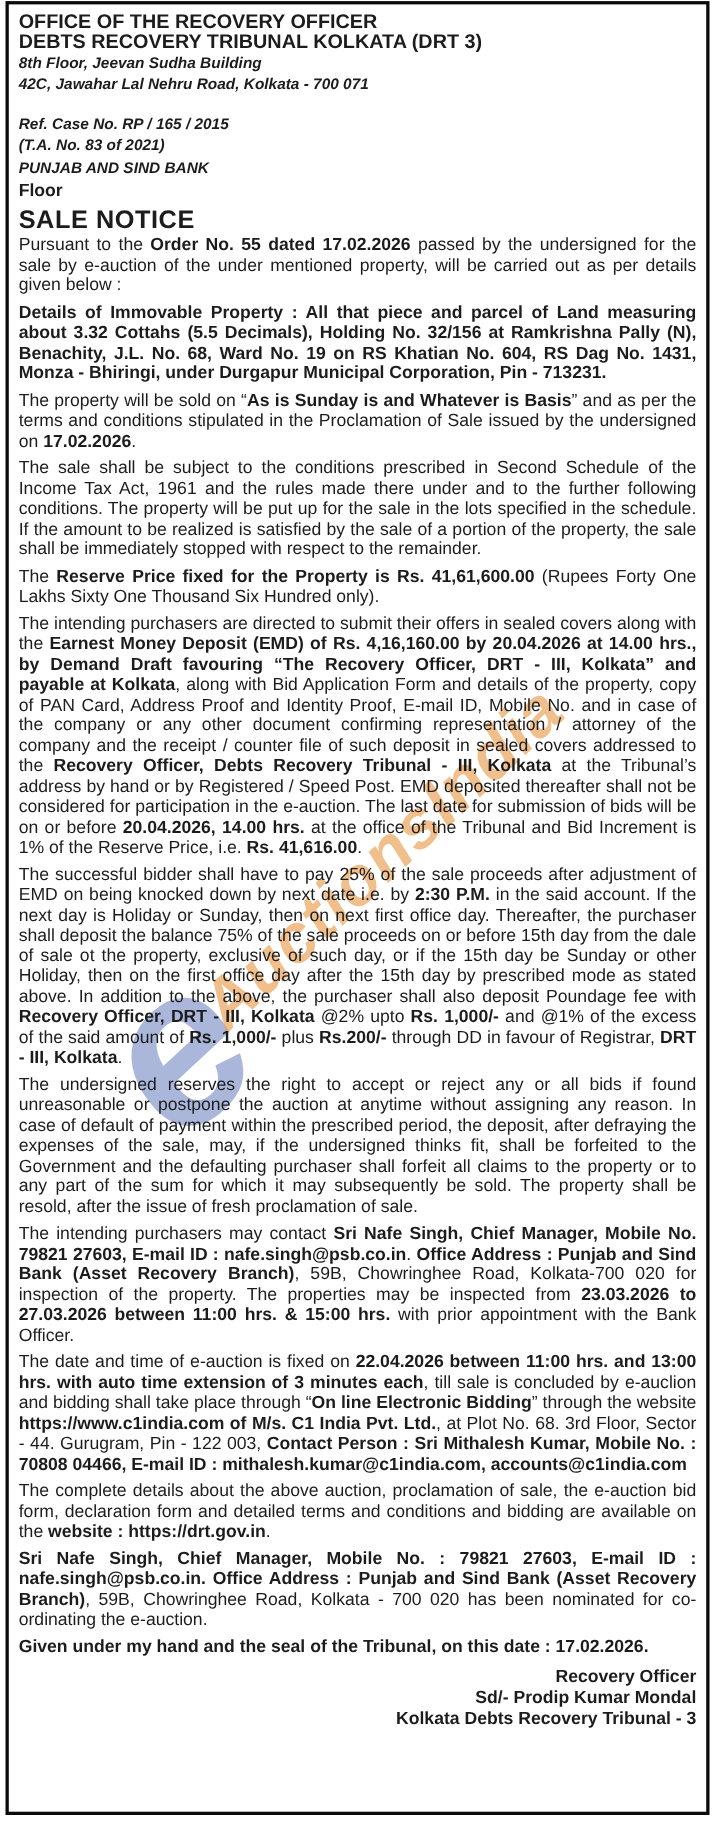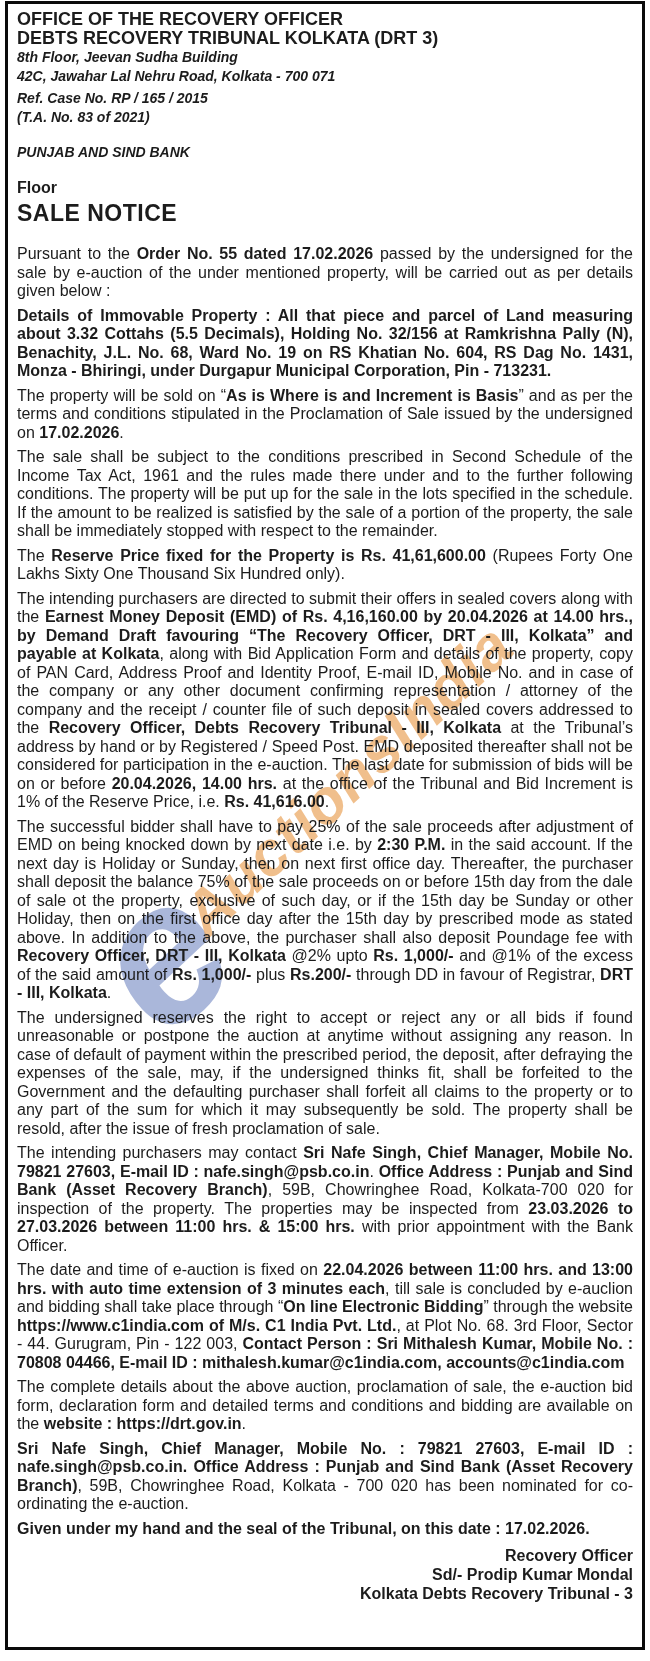--- a/index.html
+++ b/index.html
@@ -30,28 +30,28 @@
     position: relative;
     z-index: 1;
   }
   
   .hdr {
     text-align: left;
     font-weight: bold;
   }
   .hdr-line { font-size: 18px; line-height: 19px; }
   .hdr-line.sm { font-size: 14px; font-style: italic; }
-  .gap-sm { margin-top: 3px; }
-  .gap-md { margin-top: 16px; }
+  .gap-sm { margin-top: 17px; }
+  .gap-md { margin-top: 2px; }
   .versus { font-size: 16px; }
   .sale-title {
     font-size: 23px;
     line-height: 24px;
     margin-top: 4px;
-    margin-bottom: 20px;
+    margin-bottom: 3px;
     letter-spacing: 0.5px;
   }
   
   .para {
     margin: 0 0 6px 0;
     font-size: 16px;
     line-height: 18.5px;
     text-align: justify;
   }
   .para b { font-weight: bold; }
@@ -113,21 +113,21 @@
       <div class="hdr-line sm gap-sm">Ref. Case No. RP / 165 / 2015</div>
       <div class="hdr-line sm">(T.A. No. 83 of 2021)</div>
       <div class="hdr-line sm gap-md">PUNJAB AND SIND BANK</div>
       <div class="hdr-line versus gap-md">Floor</div>
       <div class="sale-title">SALE NOTICE</div>
     </div>
 
     <div>
         <p class="para"><span>Pursuant to the </span><b>Order No. 55 dated 17.02.2026</b><span> passed by the undersigned for the sale by e-auction of the under mentioned property, will be carried out as per details given below :</span></p>
         <p class="para"><b>Details of Immovable Property : All that piece and parcel of Land measuring about 3.32 Cottahs (5.5 Decimals), Holding No. 32/156 at Ramkrishna Pally (N), Benachity, J.L. No. 68, Ward No. 19 on RS Khatian No. 604, RS Dag No. 1431, Monza - Bhiringi, under Durgapur Municipal Corporation, Pin - 713231.</b></p>
-        <p class="para"><span>The property will be sold on “</span><b>As is Where is and Increment is Basis</b><span>” and as per the terms and conditions stipulated in the Proclamation of Sale issued by the undersigned on </span><b>17.02.2026</b><span>.</span></p>
+        <p class="para"><span>The property will be sold on “</span><b>As is Sunday is and Whatever is Basis</b><span>” and as per the terms and conditions stipulated in the Proclamation of Sale issued by the undersigned on </span><b>17.02.2026</b><span>.</span></p>
         <p class="para"><span>The sale shall be subject to the conditions prescribed in Second Schedule of the Income Tax Act, 1961 and the rules made there under and to the further following conditions. The property will be put up for the sale in the lots specified in the schedule. If the amount to be realized is satisfied by the sale of a portion of the property, the sale shall be immediately stopped with respect to the remainder.</span></p>
         <p class="para"><span>The </span><b>Reserve Price fixed for the Property is Rs. 41,61,600.00</b><span> (Rupees Forty One Lakhs Sixty One Thousand Six Hundred only).</span></p>
         <p class="para"><span>The intending purchasers are directed to submit their offers in sealed covers along with the </span><b>Earnest Money Deposit (EMD) of Rs. 4,16,160.00 by 20.04.2026 at 14.00 hrs., by Demand Draft favouring “The Recovery Officer, DRT - III, Kolkata” and payable at Kolkata</b><span>, along with Bid Application Form and details of the property, copy of PAN Card, Address Proof and Identity Proof, E-mail ID, Mobile No. and in case of the company or any other document confirming representation / attorney of the company and the receipt / counter file of such deposit in sealed covers addressed to the </span><b>Recovery Officer, Debts Recovery Tribunal - III, Kolkata</b><span> at the Tribunal’s address by hand or by Registered / Speed Post. EMD deposited thereafter shall not be considered for participation in the e-auction. The last date for submission of bids will be on or before </span><b>20.04.2026, 14.00 hrs.</b><span> at the office of the Tribunal and Bid Increment is 1% of the Reserve Price, i.e. </span><b>Rs. 41,616.00</b><span>.</span></p>
         <p class="para"><span>The successful bidder shall have to pay 25% of the sale proceeds after adjustment of EMD on being knocked down by next date i.e. by </span><b>2:30 P.M.</b><span> in the said account. If the next day is Holiday or Sunday, then on next first office day. Thereafter, the purchaser shall deposit the balance 75% of the sale proceeds on or before 15th day from the dale of sale ot the property, exclusive of such day, or if the 15th day be Sunday or other Holiday, then on the first office day after the 15th day by prescribed mode as stated above. In addition to the above, the purchaser shall also deposit Poundage fee with </span><b>Recovery Officer, DRT - III, Kolkata</b><span> @2% upto </span><b>Rs. 1,000/-</b><span> and @1% of the excess of the said amount of </span><b>Rs. 1,000/-</b><span> plus </span><b>Rs.200/-</b><span> through DD in favour of Registrar, </span><b>DRT - III, Kolkata</b><span>.</span></p>
         <p class="para"><span>The undersigned reserves the right to accept or reject any or all bids if found unreasonable or postpone the auction at anytime without assigning any reason. In case of default of payment within the prescribed period, the deposit, after defraying the expenses of the sale, may, if the undersigned thinks fit, shall be forfeited to the Government and the defaulting purchaser shall forfeit all claims to the property or to any part of the sum for which it may subsequently be sold. The property shall be resold, after the issue of fresh proclamation of sale.</span></p>
         <p class="para"><span>The intending purchasers may contact </span><b>Sri Nafe Singh, Chief Manager, Mobile No. 79821 27603, E-mail ID : nafe.singh@psb.co.in</b><span>. </span><b>Office Address : Punjab and Sind Bank (Asset Recovery Branch)</b><span>, 59B, Chowringhee Road, Kolkata-700 020 for inspection of the property. The properties may be inspected from </span><b>23.03.2026 to 27.03.2026 between 11:00 hrs. &amp; 15:00 hrs.</b><span> with prior appointment with the Bank Officer.</span></p>
         <p class="para"><span>The date and time of e-auction is fixed on </span><b>22.04.2026 between 11:00 hrs. and 13:00 hrs. with auto time extension of 3 minutes each</b><span>, till sale is concluded by e-auclion and bidding shall take place through “</span><b>On line Electronic Bidding</b><span>” through the website </span><b>https://www.c1india.com of M/s. C1 India Pvt. Ltd.</b><span>, at Plot No. 68. 3rd Floor, Sector - 44. Gurugram, Pin - 122 003, </span><b>Contact Person : Sri Mithalesh Kumar, Mobile No. : 70808 04466, E-mail ID : mithalesh.kumar@c1india.com, accounts@c1india.com</b></p>
         <p class="para"><span>The complete details about the above auction, proclamation of sale, the e-auction bid form, declaration form and detailed terms and conditions and bidding are available on the </span><b>website : https://drt.gov.in</b><span>.</span></p>
         <p class="para"><b>Sri Nafe Singh, Chief Manager, Mobile No. :  79821 27603, E-mail ID : nafe.singh@psb.co.in. Office Address : Punjab and Sind Bank (Asset Recovery Branch)</b><span>, 59B, Chowringhee Road, Kolkata - 700 020 has been nominated for co-ordinating the e-auction.</span></p>
         <p class="para"><b>Given under my hand and the seal of the Tribunal, on this date : 17.02.2026.</b></p>

